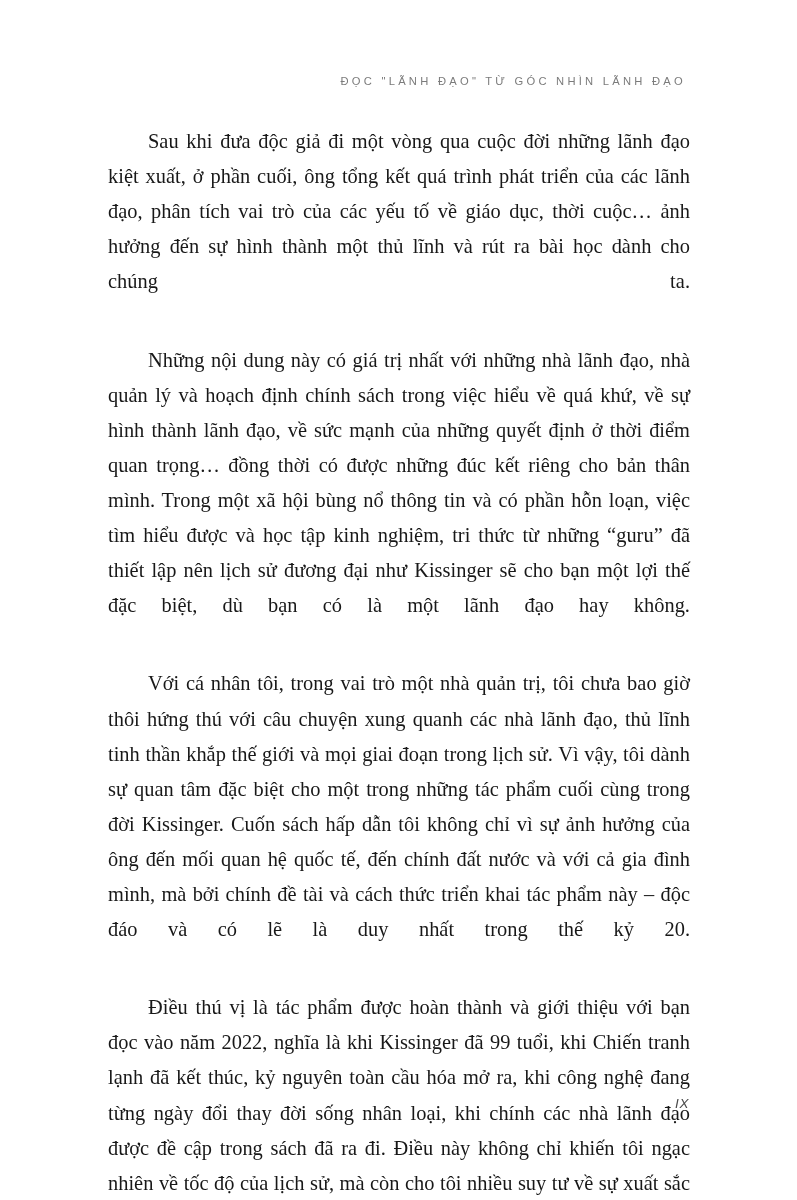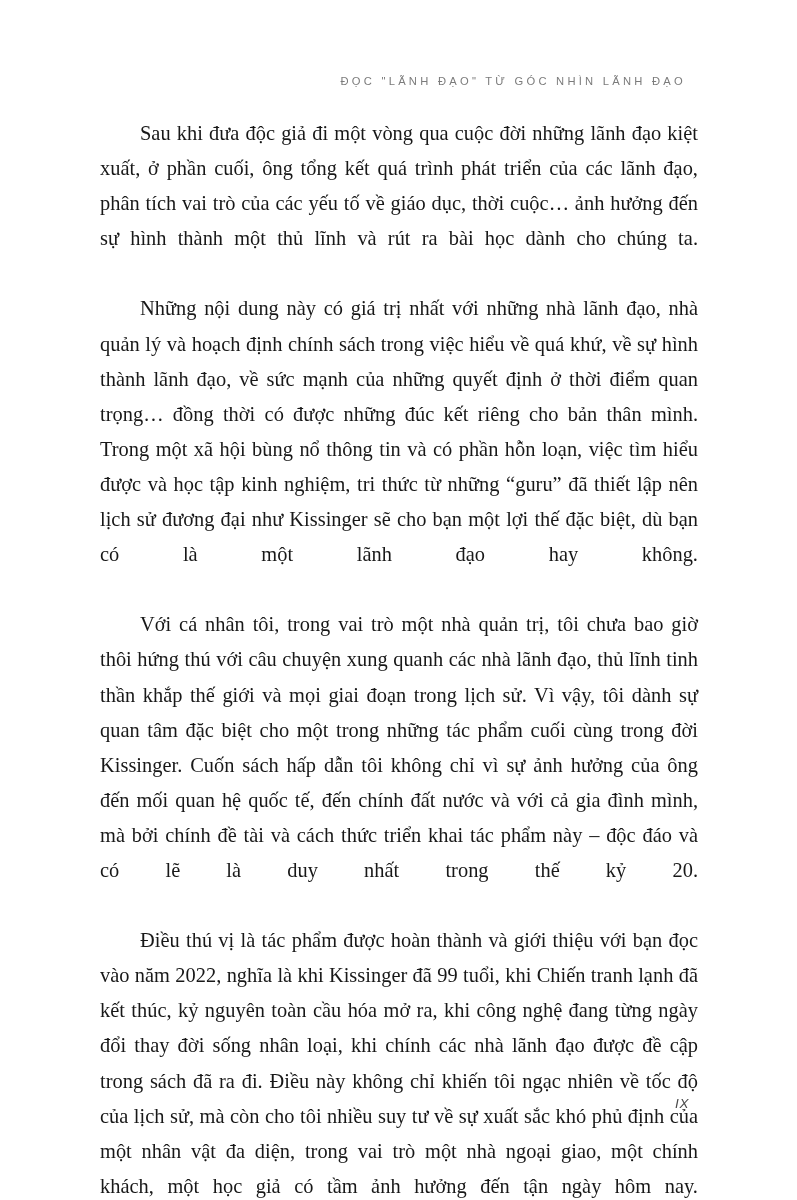--- a/index.html
+++ b/index.html
@@ -42,21 +42,21 @@
 
   
   .text-block {
     position: absolute;
     top: 116px;
     left: 100px;
     width: 598px;
   }
 
   .para {
-    margin: 0;
+    margin: 8px;
     text-indent: 40px;
     text-align: justify;
     text-justify: inter-word;
     font-size: 20.4px;
     line-height: 35.1px;
     color: #181818;
     letter-spacing: 0.02px;
     word-spacing: 0.2px;
     hyphens: none;
   }

